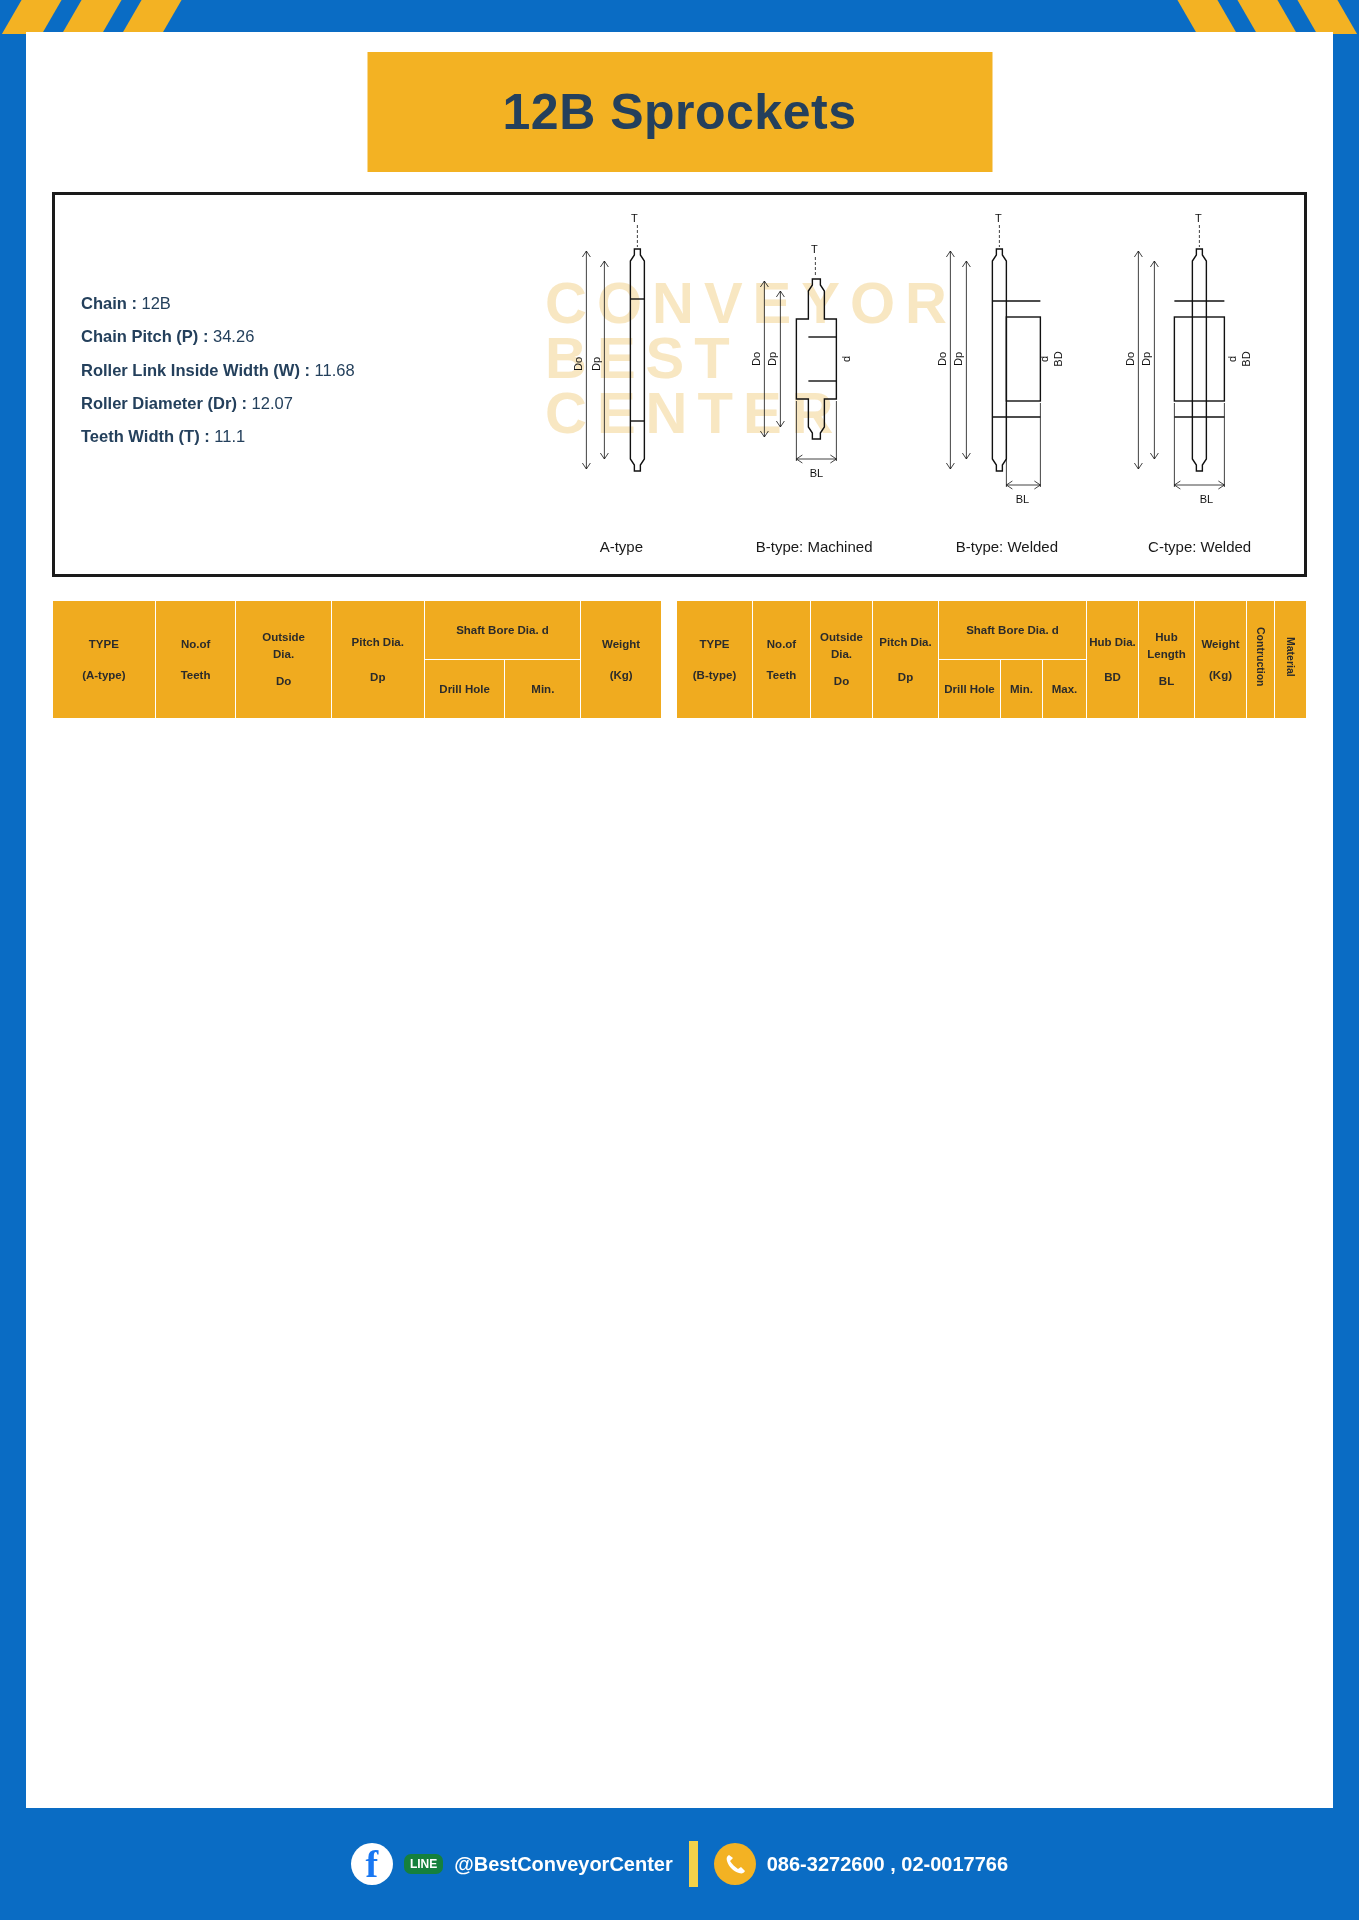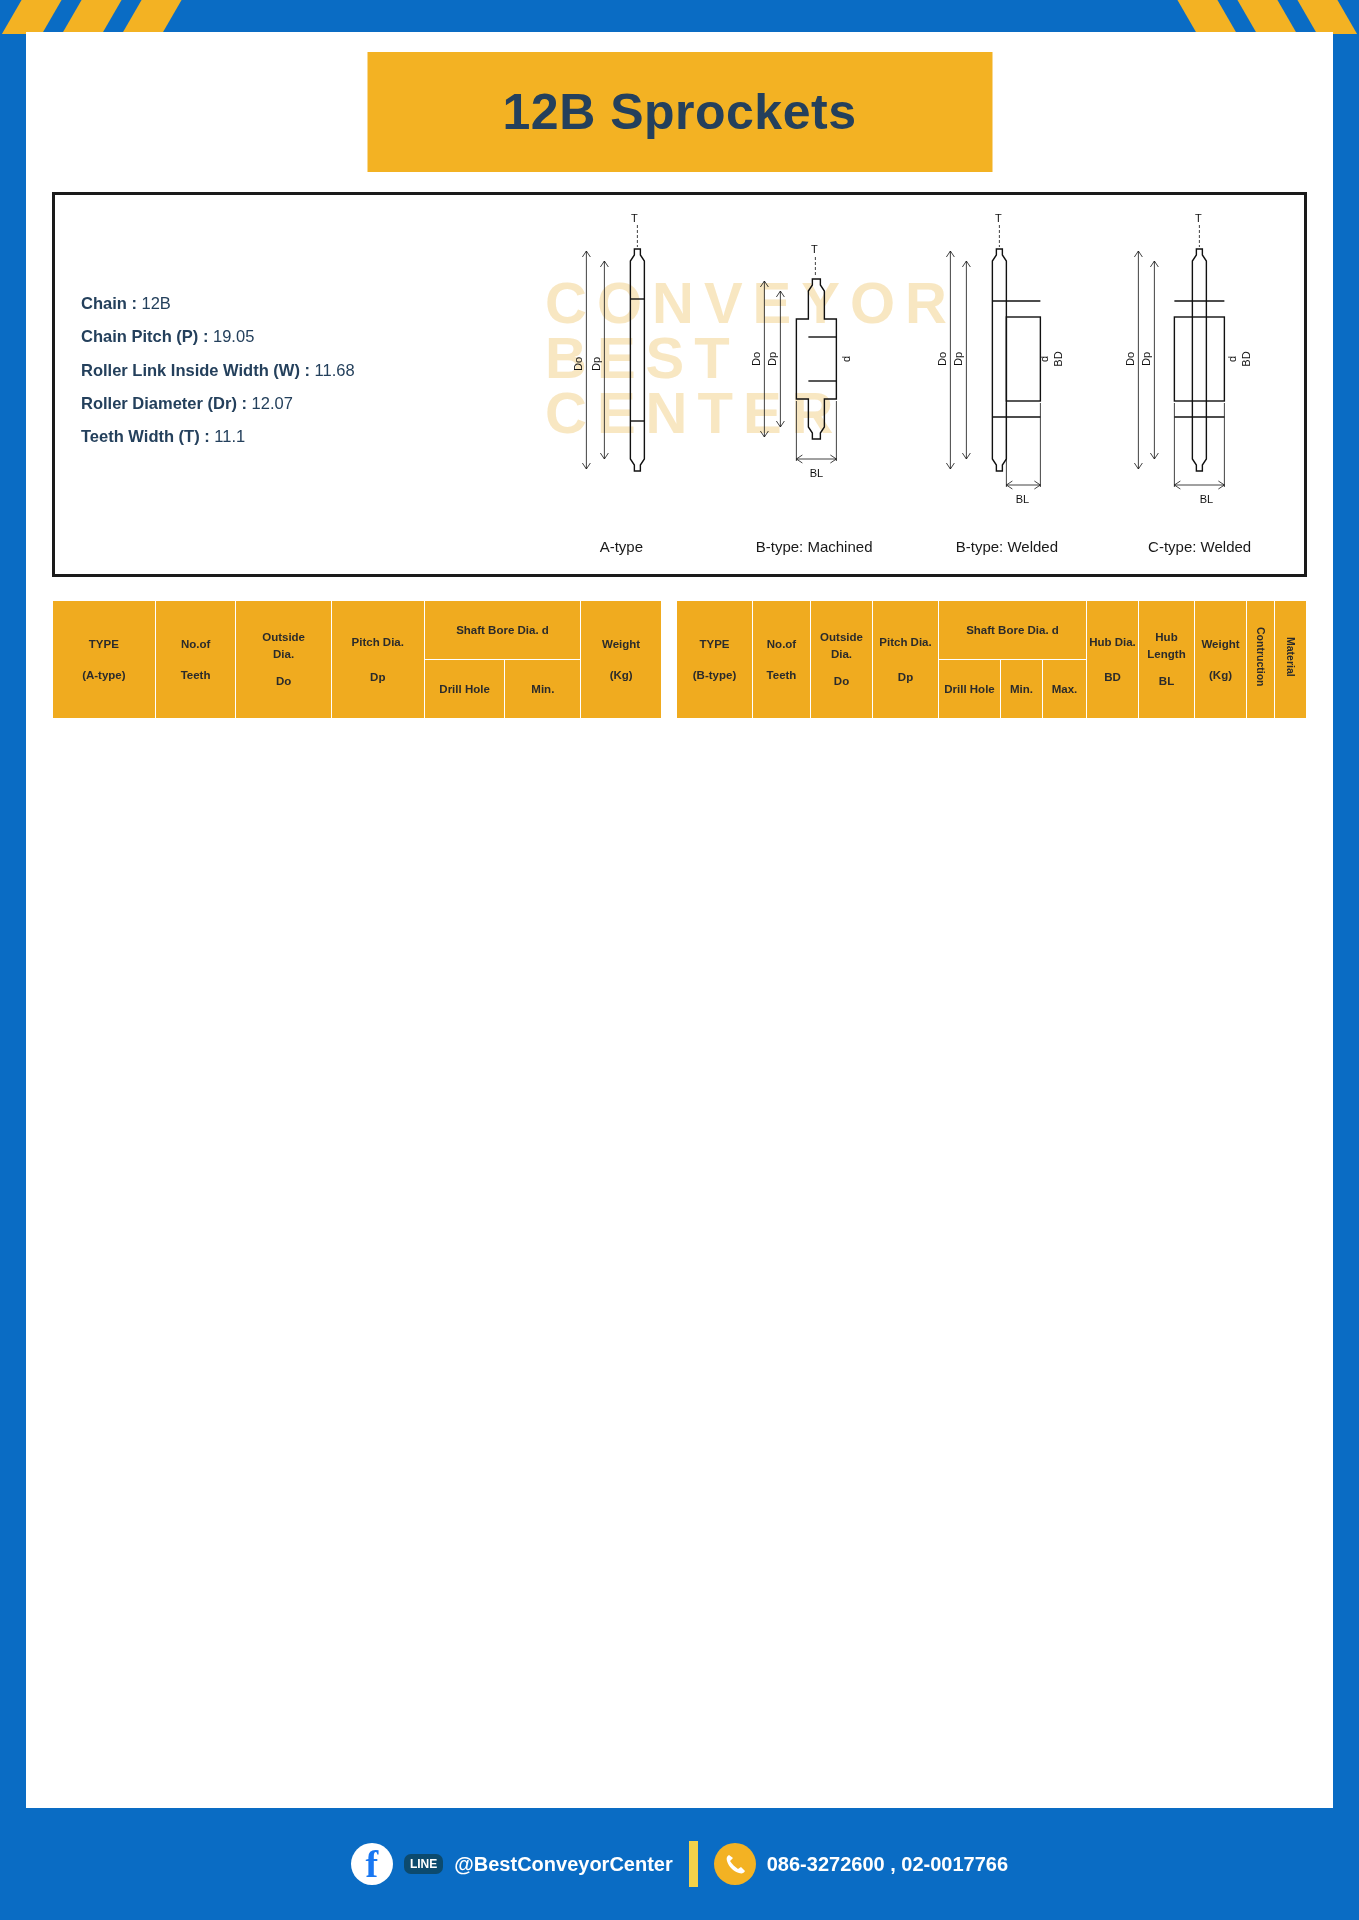--- a/index.html
+++ b/index.html
@@ -113,21 +113,21 @@
   
   .footer {
     position: absolute; left: 0; right: 0; bottom: 0; height: 112px;
     background: #0a6cc4;
     display: flex; align-items: center; justify-content: center;
     gap: 0px;
   }
   .fitem { display: flex; align-items: center; gap: 11px; color: #fff; font-size: 20px; font-weight: bold; padding: 0 16px; }
   .sep { width: 3px; height: 46px; background: #f3d24a; }
   .circ { width: 42px; height: 42px; border-radius: 50%; display: flex; align-items: center; justify-content: center; }
-  .line-badge { background: #0c4a6e; color: #fff; font-size: 12px; font-weight: bold; border-radius: 7px; padding: 3px 6px; }
+  .line-badge { background: #15803d; color: #fff; font-size: 12px; font-weight: bold; border-radius: 7px; padding: 3px 6px; }
   .mail { background: #e03a28; }
   .globe { background: #2aa7e8; }
   .phone { background: #f3b223; }
 </style>
 </head>
 <body>
 
 <div class="corner left">
   <div class="chev"></div>
     <div class="chev"></div>
@@ -148,21 +148,21 @@
 <div class="spec-box">
 
   <div class="watermark">
     <div>CONVEYOR</div>
     <div>BEST</div>
     <div>CENTER</div>
   </div>
 
   <div class="spec-text">
     <div><span>Chain  :</span> <span class="val">12B</span></div>
-    <div><span>Chain Pitch (P)  :</span> <span class="val">19.05</span></div>
+    <div><span>Chain Pitch (P)  :</span> <span class="val">34.26</span></div>
     <div><span>Roller Link Inside Width (W) :</span> <span class="val">11.68</span></div>
     <div><span>Roller Diameter (Dr)  :</span> <span class="val">12.07</span></div>
     <div><span>Teeth Width (T)  :</span> <span class="val">11.1</span></div>
   </div>
 
   <div class="draw-row">
 
     <div class="draw-cell">
       <svg width="100%" height="300" viewBox="0 0 150 300">
         <g stroke="#111" fill="none" stroke-width="1.4">

